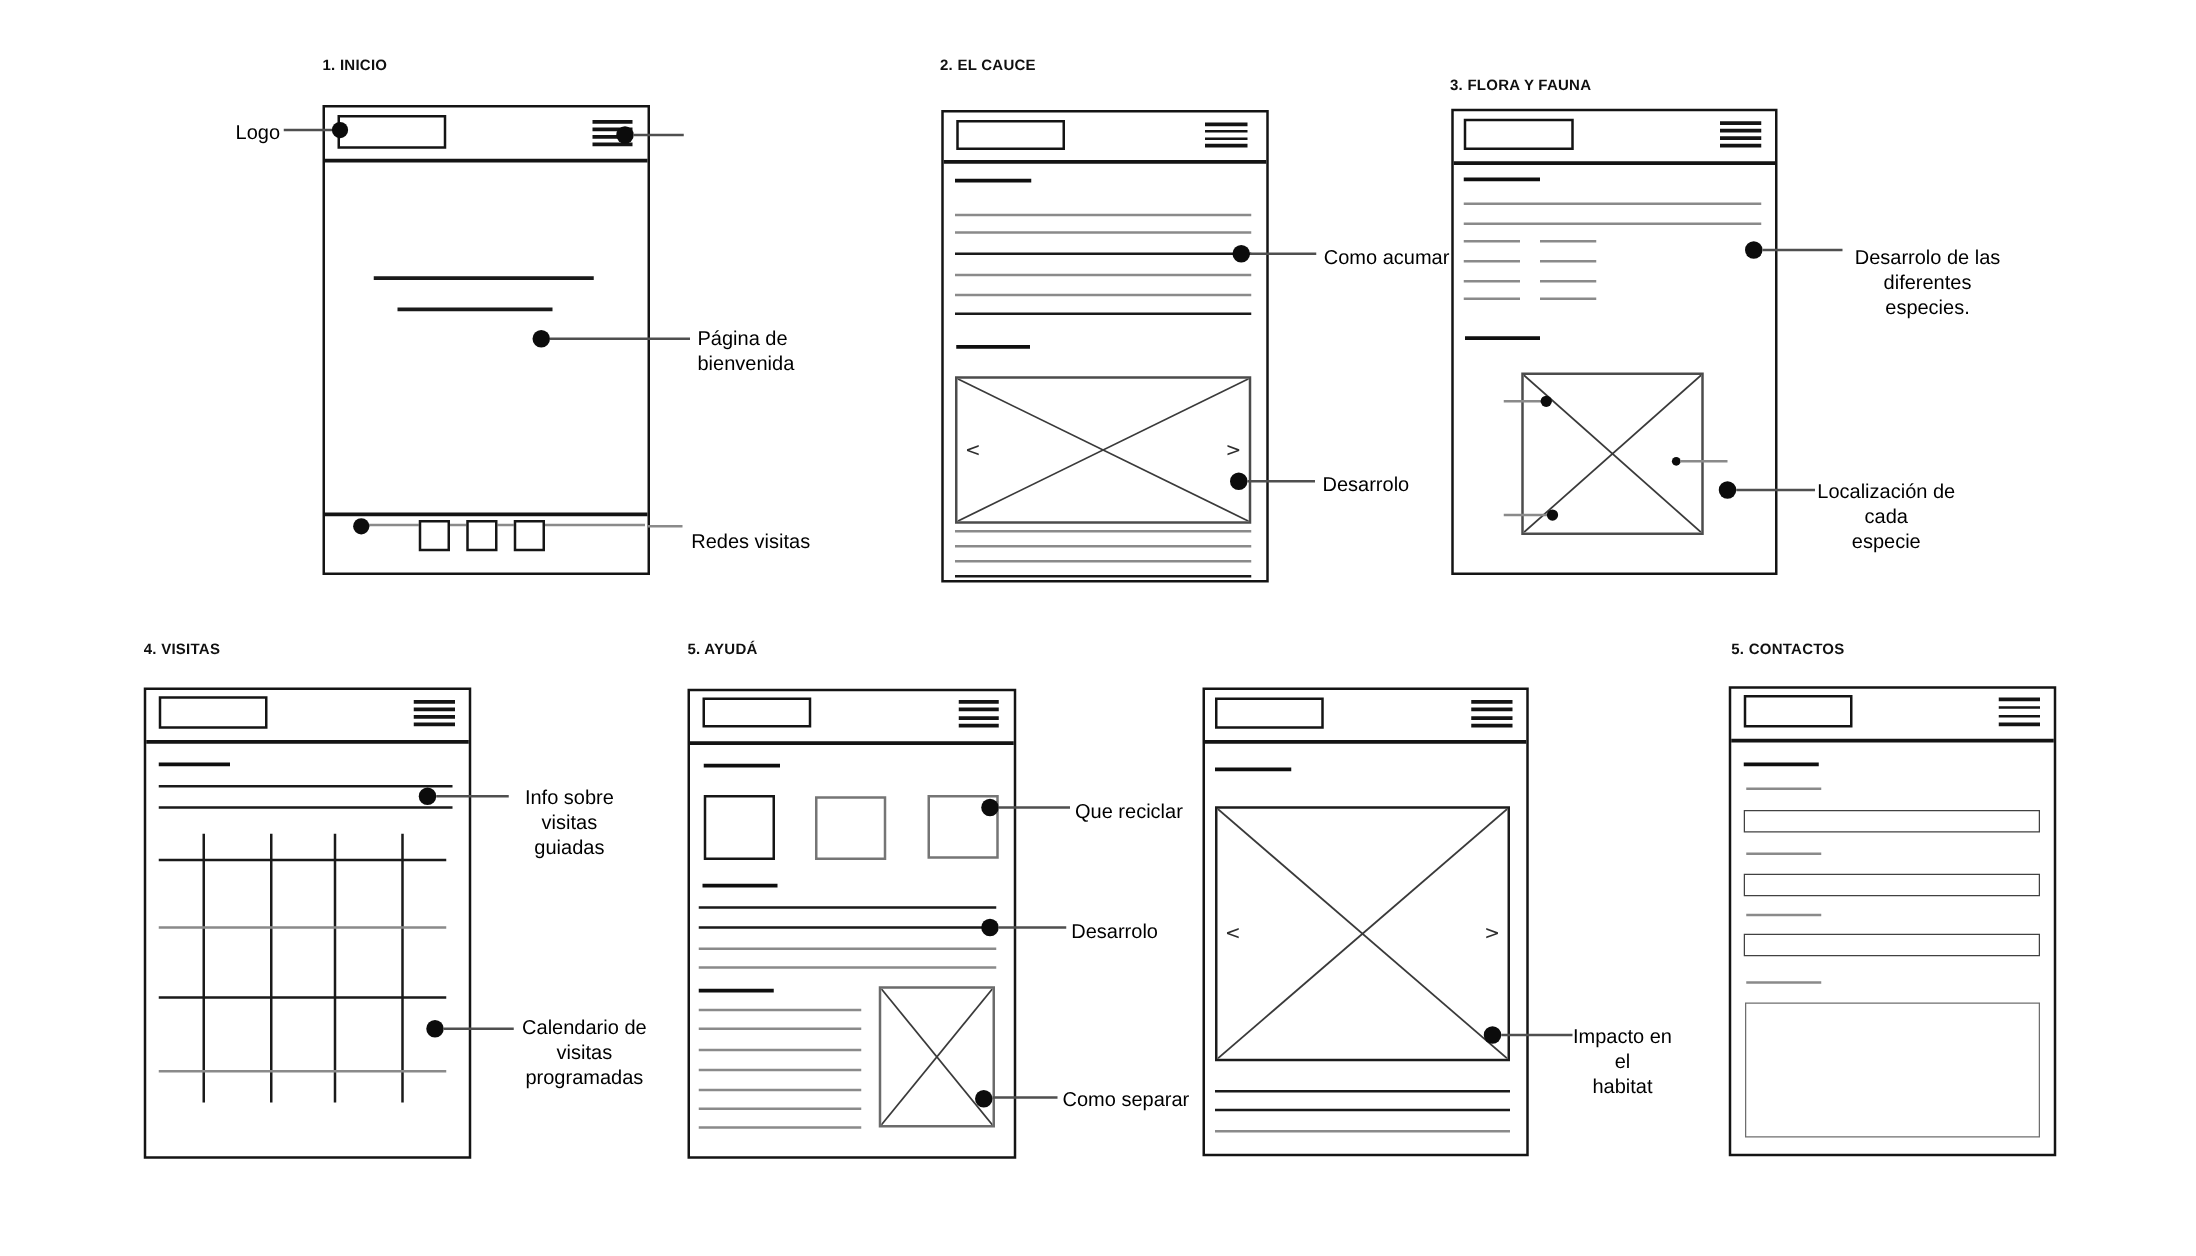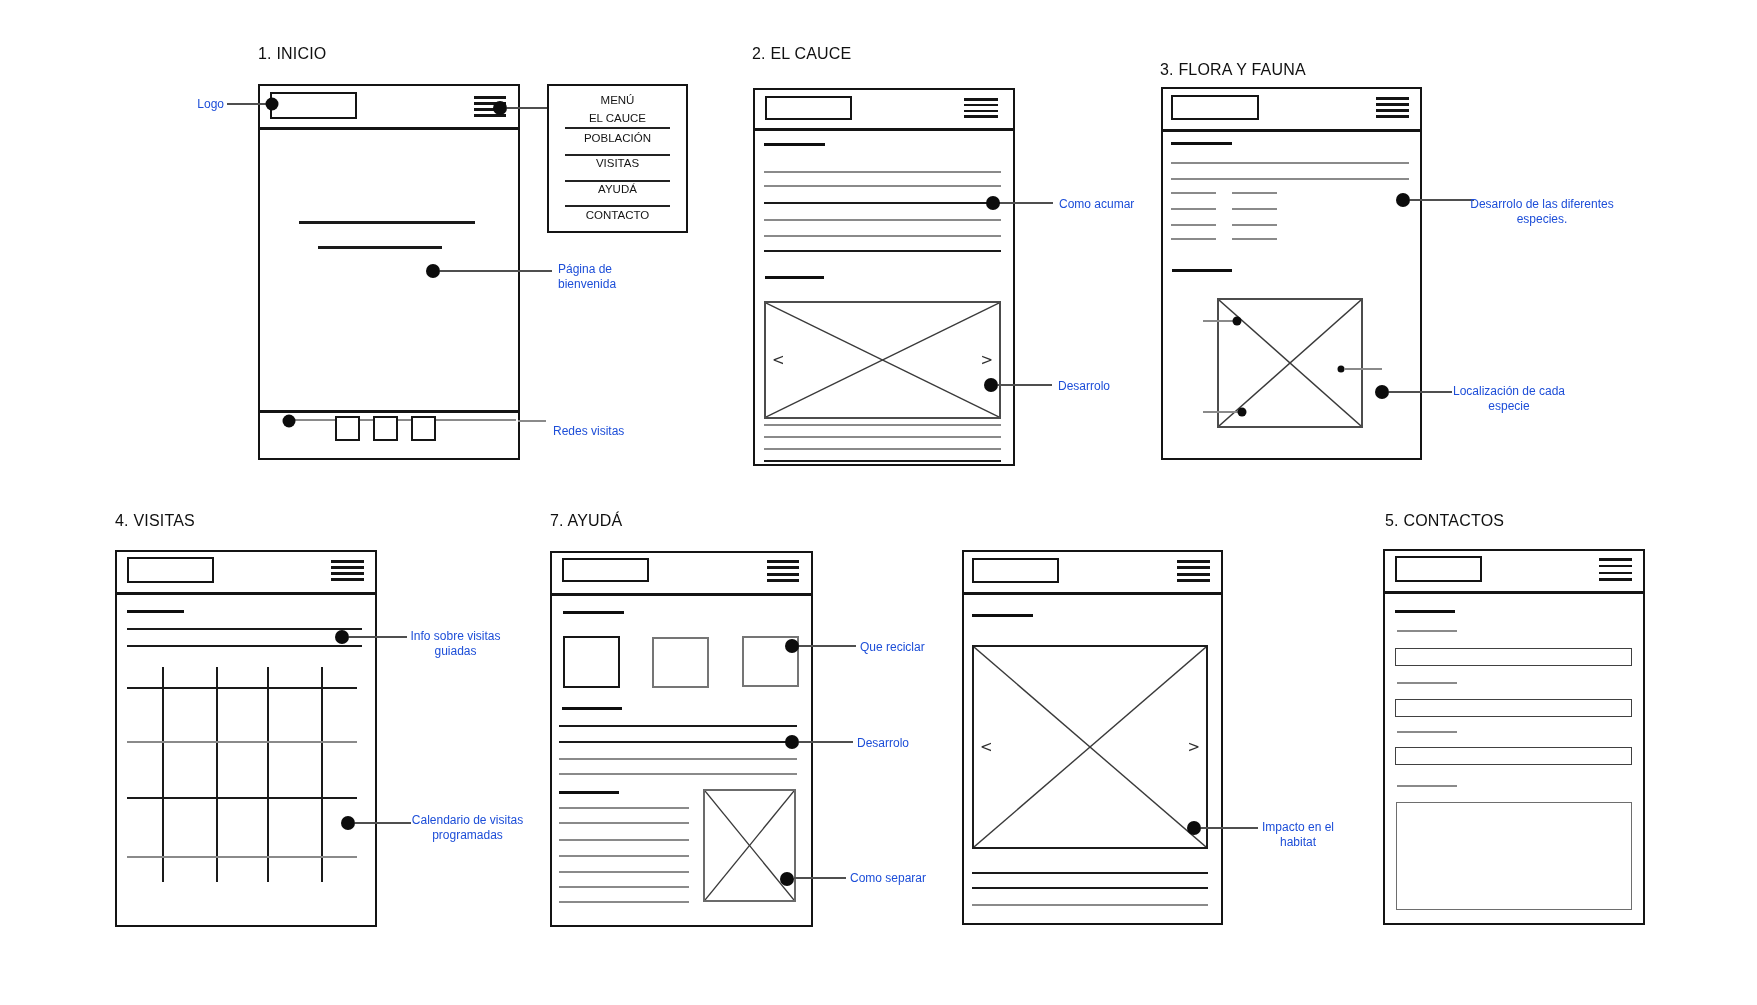--- a/index.html
+++ b/index.html
@@ -1,18 +1,18 @@
 <!DOCTYPE html>
 <html><head>
 <meta charset="utf-8">
 <style>
   html,body{margin:0;padding:0;background:#fff;}
   .canvas{position:relative;width:1757px;height:1005px;background:#ffffff;overflow:hidden;
           font-family:"Liberation Sans",sans-serif;color:#141414;}
-  .ttl{position:absolute;font-weight:normal;font-size:16px;color:#101010;letter-spacing:.2px;white-space:nowrap;}
+  .ttl{position:absolute;font-weight:bold;font-size:12px;color:#101010;letter-spacing:.2px;white-space:nowrap;}
   .frame{position:absolute;border:2.5px solid #141414;background:#fff;box-sizing:border-box;}
   .hdrline{position:absolute;left:0;right:0;height:2.5px;background:#141414;}
   .logo-box{position:absolute;border:2.5px solid #141414;box-sizing:border-box;background:#fff;}
   .burger{position:absolute;display:flex;flex-direction:column;justify-content:space-between;}
   .burger i{display:block;height:2.6px;background:#141414;}
   .hl{position:absolute;height:2px;background:#1a1a1a;}
   .hl.g{background:#8a8a8a;}
   .hl.b{height:3px;background:#0f0f0f;}
   .vl{position:absolute;width:1.8px;background:#1a1a1a;}
   .sq{position:absolute;border:2.5px solid #161616;box-sizing:border-box;background:#fff;}
@@ -22,70 +22,58 @@
   .ximg.lite{border-color:#6b6b6b;}
   .ximg svg{display:block;width:100%;height:100%;}
   .chev{position:absolute;top:50%;transform:translateY(-50%);font-size:15px;color:#2e2e2e;
         font-family:"DejaVu Sans",sans-serif;line-height:1;}
   .chev.l{left:6px;} .chev.r{right:6px;}
   .dot{position:absolute;width:13px;height:13px;background:#0c0c0c;border-radius:50%;transform:translate(-50%,-50%);}
   .dot.s{width:9px;height:9px;}
   .dot.t{width:7px;height:7px;}
   .lead{position:absolute;height:1.7px;background:#4f4f4f;}
   .lead.g{background:#8a8a8a;}
-  .ann{position:absolute;font-size:12px;line-height:1.25;color:#1d4ed8;white-space:pre-line;}
+  .ann{position:absolute;font-size:16px;line-height:1.25;color:#000000;white-space:pre-line;}
   .ann.c{text-align:center;}
   .ann.r{text-align:right;}
   .menu-item{position:absolute;left:0;right:0;text-align:center;font-size:11.5px;color:#141414;white-space:nowrap;}
   .msep{position:absolute;left:16px;width:105px;height:1.6px;background:#232323;}
   .inp{position:absolute;border:1.6px solid #414141;box-sizing:border-box;background:#fff;}
   .inp.g{border-color:#6e6e6e;}
 </style>
 </head>
 <body>
 
 <div class="canvas">
 
   <div class="ttl" style="left:258px;top:45px">1. INICIO</div>
   <div class="ttl" style="left:752px;top:45px">2. EL CAUCE</div>
   <div class="ttl" style="left:1160px;top:61px">3. FLORA Y FAUNA</div>
   <div class="ttl" style="left:115px;top:512px">4. VISITAS</div>
-  <div class="ttl" style="left:550px;top:512px">7. AYUDÁ</div>
+  <div class="ttl" style="left:550px;top:512px">5. AYUDÁ</div>
   <div class="ttl" style="left:1385px;top:512px">5. CONTACTOS</div>
 
   <div class="frame" style="left:258px;top:84px;width:262px;height:376px">
     <div class="hdrline" style="top:41px"></div>
     <div class="logo-box" style="left:10px;top:6px;width:87px;height:27px"></div>
     <div class="burger" style="left:214px;top:10px;width:32px;height:21px">
         <i></i>
         <i></i>
         <i></i>
         <i></i>
       </div>
     <div class="hl" style="left:39px;top:135px;width:176px;height:2.5px"></div>
     <div class="hl" style="left:58px;top:160px;width:124px;height:2.5px"></div>
     <div class="lead g" style="left:29px;top:333px;width:227px"></div>
     <div class="hdrline" style="top:324px"></div>
     <div class="sq" style="left:75px;top:330px;width:25px;height:25px"></div>
     <div class="sq" style="left:113px;top:330px;width:25px;height:25px"></div>
     <div class="sq" style="left:151px;top:330px;width:25px;height:25px"></div>
   </div>
 
-  <div class="frame" style="left:547px;top:84px;width:141px;height:149px">
-    <div class="menu-item" style="top:8px">MENÚ</div>
-    <div class="menu-item" style="top:26px">EL CAUCE</div>
-    <div class="msep" style="top:41px"></div>
-    <div class="menu-item" style="top:46px">POBLACIÓN</div>
-    <div class="msep" style="top:68px"></div>
-    <div class="menu-item" style="top:71px">VISITAS</div>
-    <div class="msep" style="top:94px"></div>
-    <div class="menu-item" style="top:97px">AYUDÁ</div>
-    <div class="msep" style="top:119px"></div>
-    <div class="menu-item" style="top:123px">CONTACTO</div>
-  </div>
 
   <div class="frame" style="left:753px;top:88px;width:262px;height:378px">
     <div class="hdrline" style="top:38px"></div>
     <div class="logo-box" style="left:10px;top:6px;width:87px;height:24px"></div>
     <div class="burger" style="left:209px;top:8px;width:34px;height:20px">
         <i></i>
         <i></i>
         <i></i>
         <i></i>
       </div>

